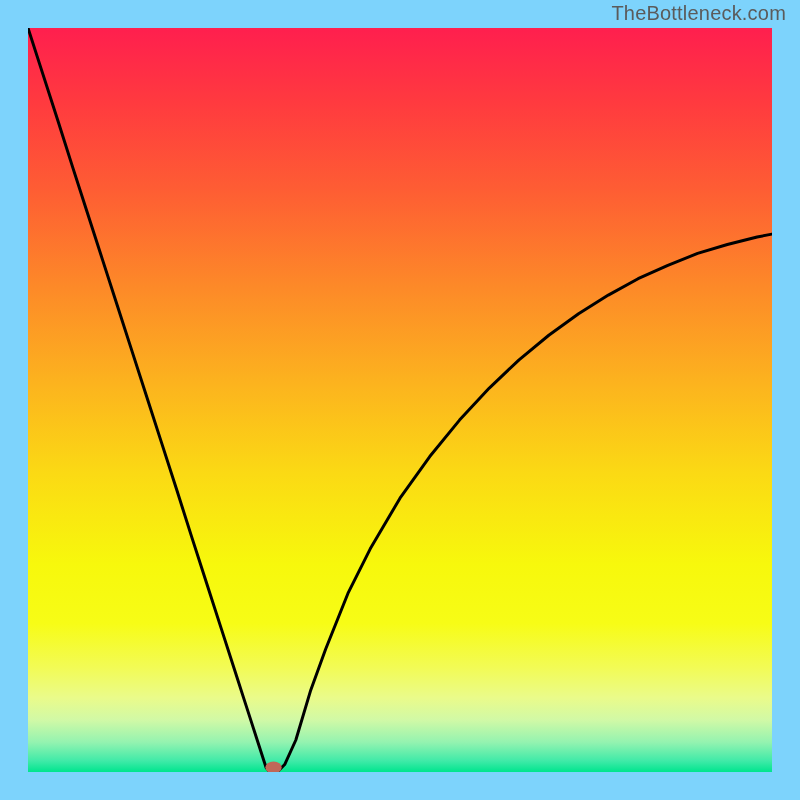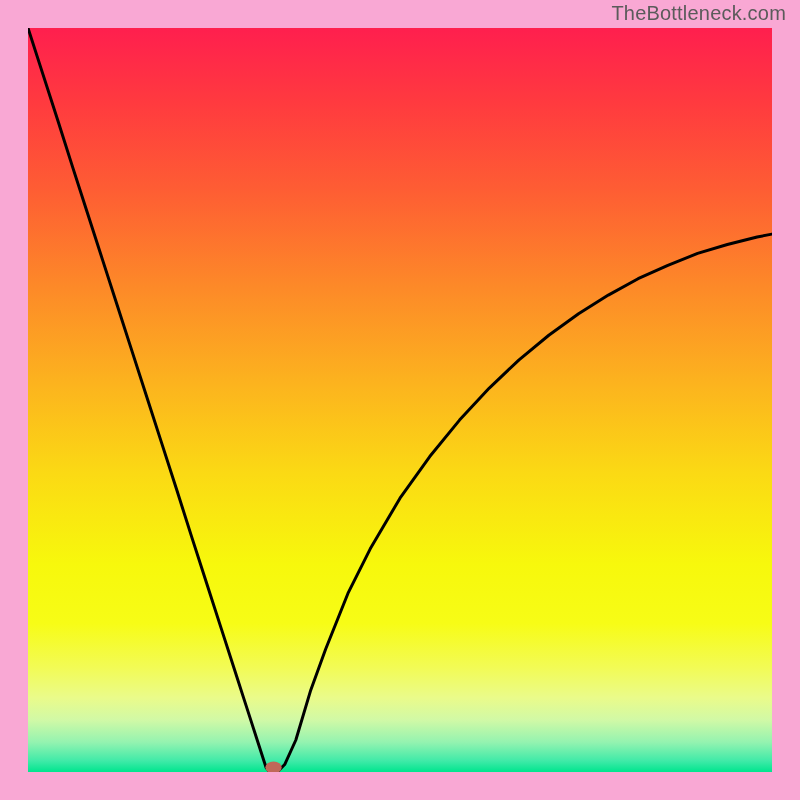--- a/index.html
+++ b/index.html
@@ -8,21 +8,21 @@
     width: 800px;
     height: 800px;
     background: #000000;
     font-family: Arial, Helvetica, sans-serif;
     overflow: hidden;
   }
   .frame {
     position: relative;
     width: 800px;
     height: 800px;
-    background: #f9a8d4;
+    background: #7dd3fc;
     text-align: center;
   }
   .watermark {
     position: absolute;
     top: 2px;
     right: 14px;
     color: #5b5b5b;
     font-size: 20px;
     font-weight: 500;
     letter-spacing: 0.2px;

